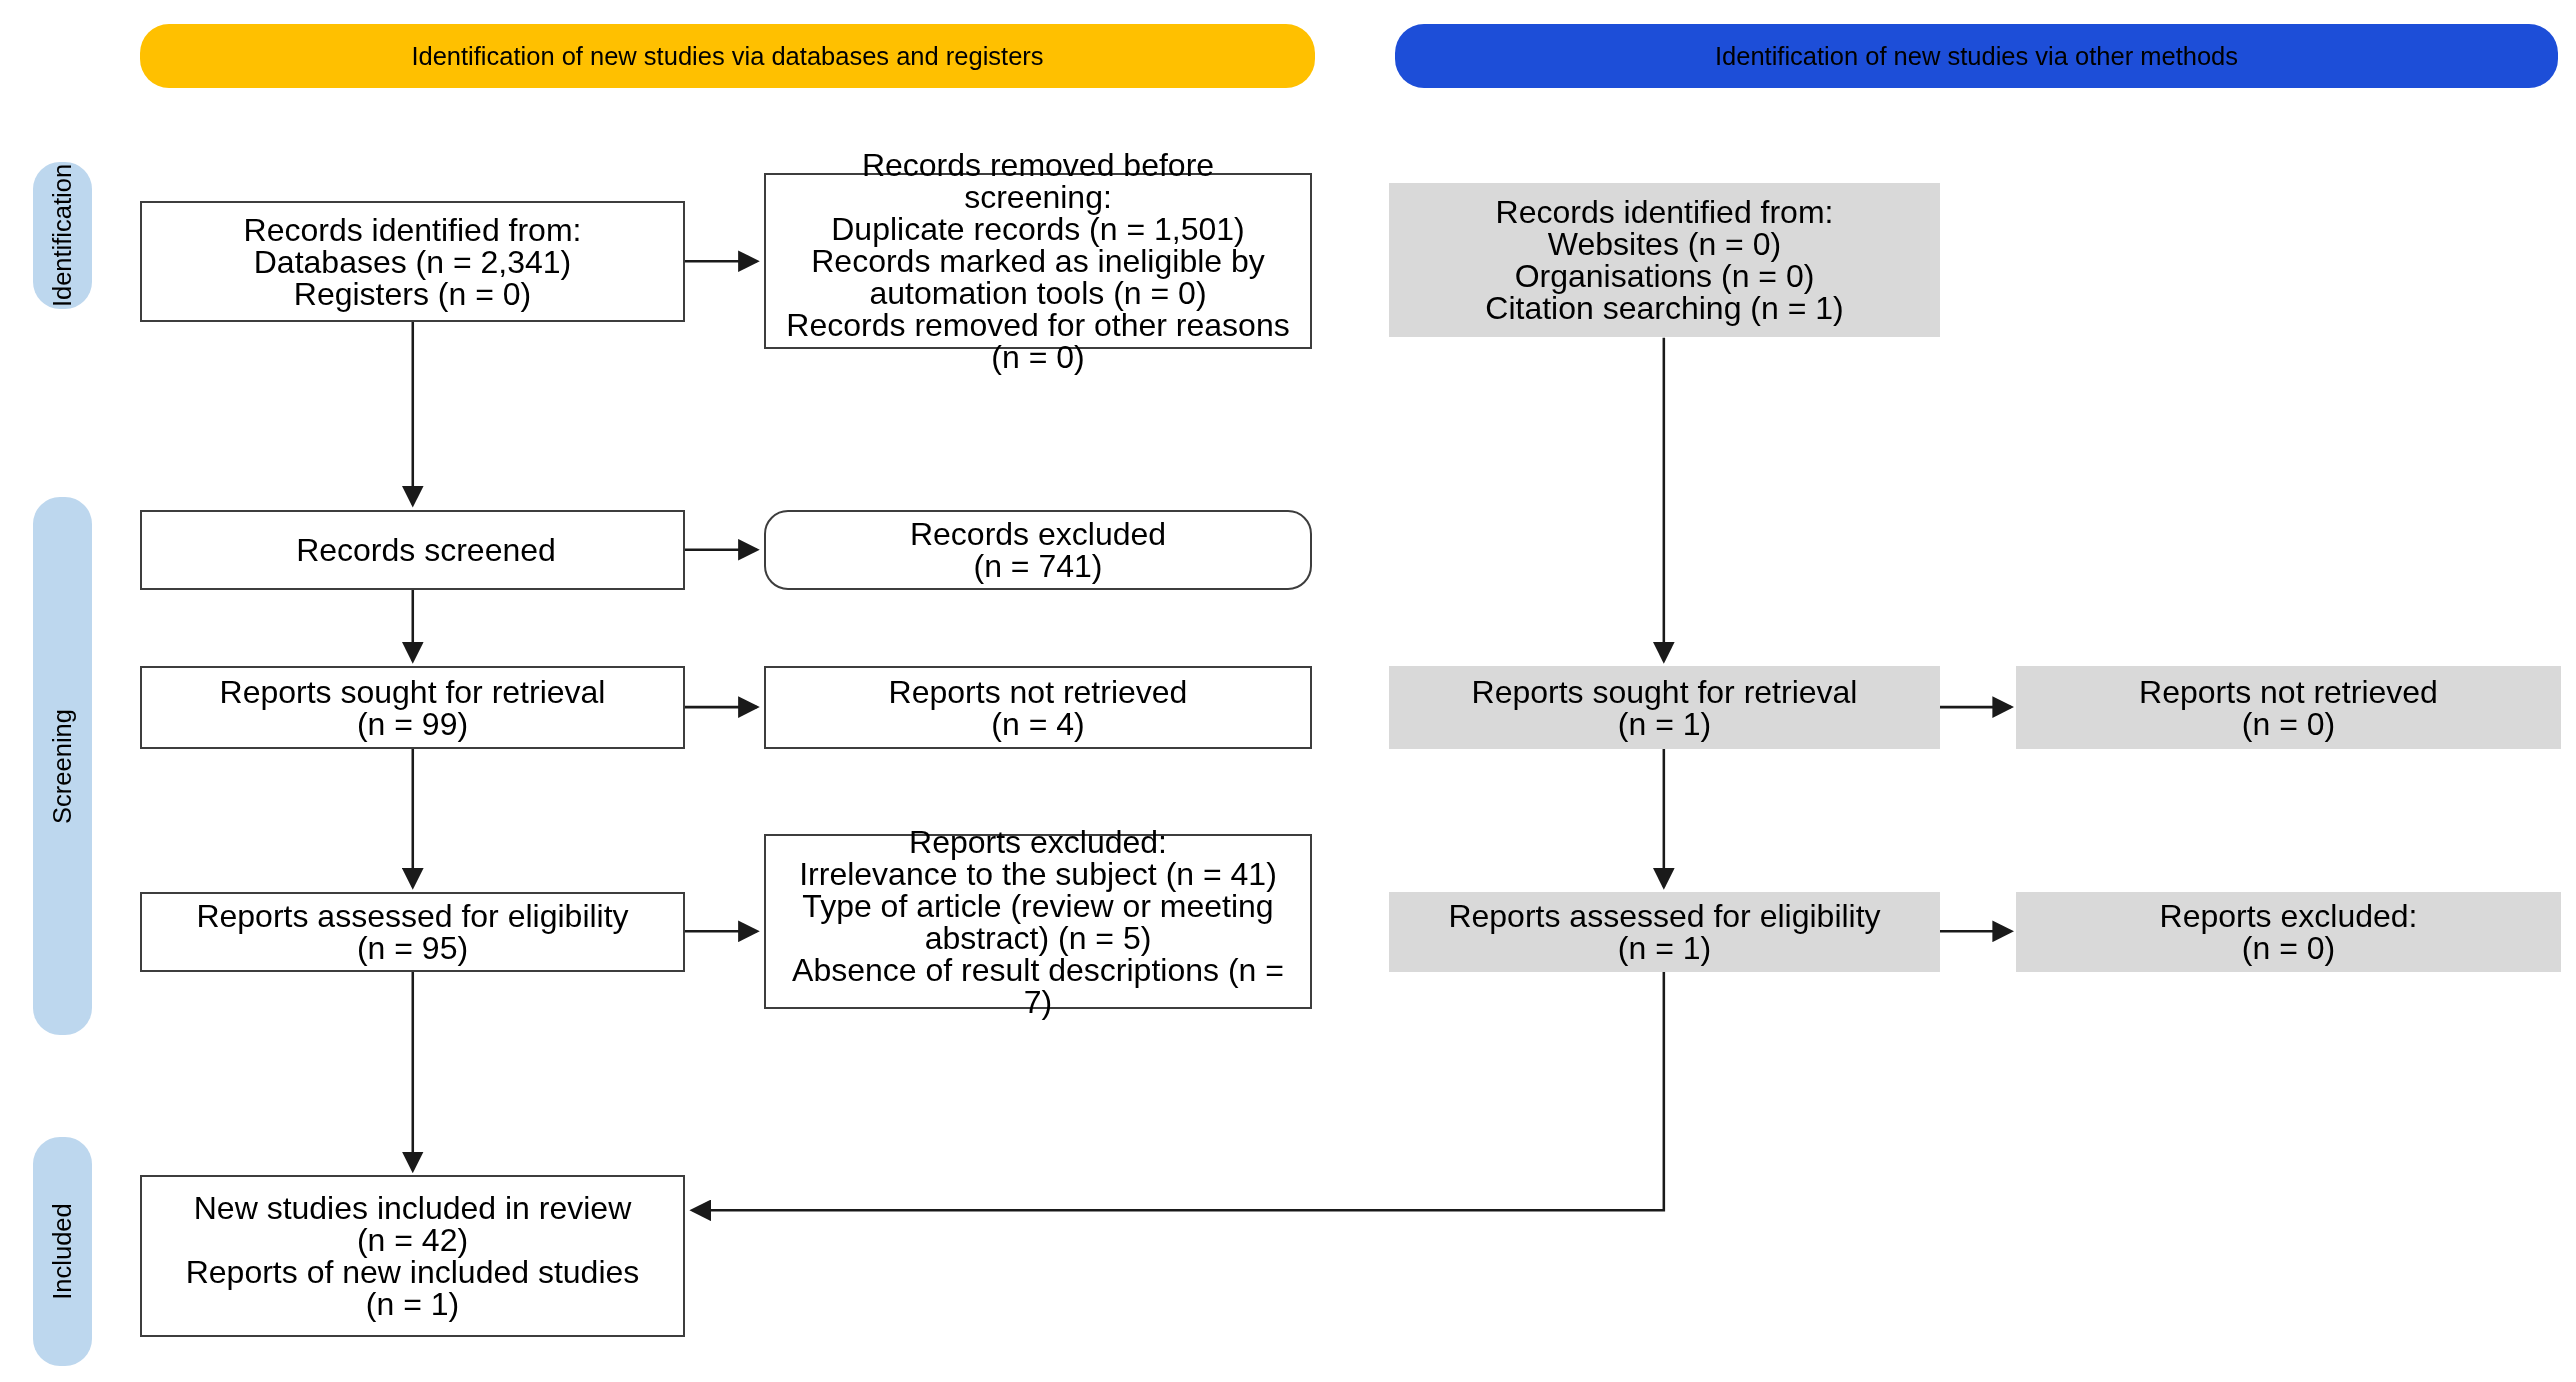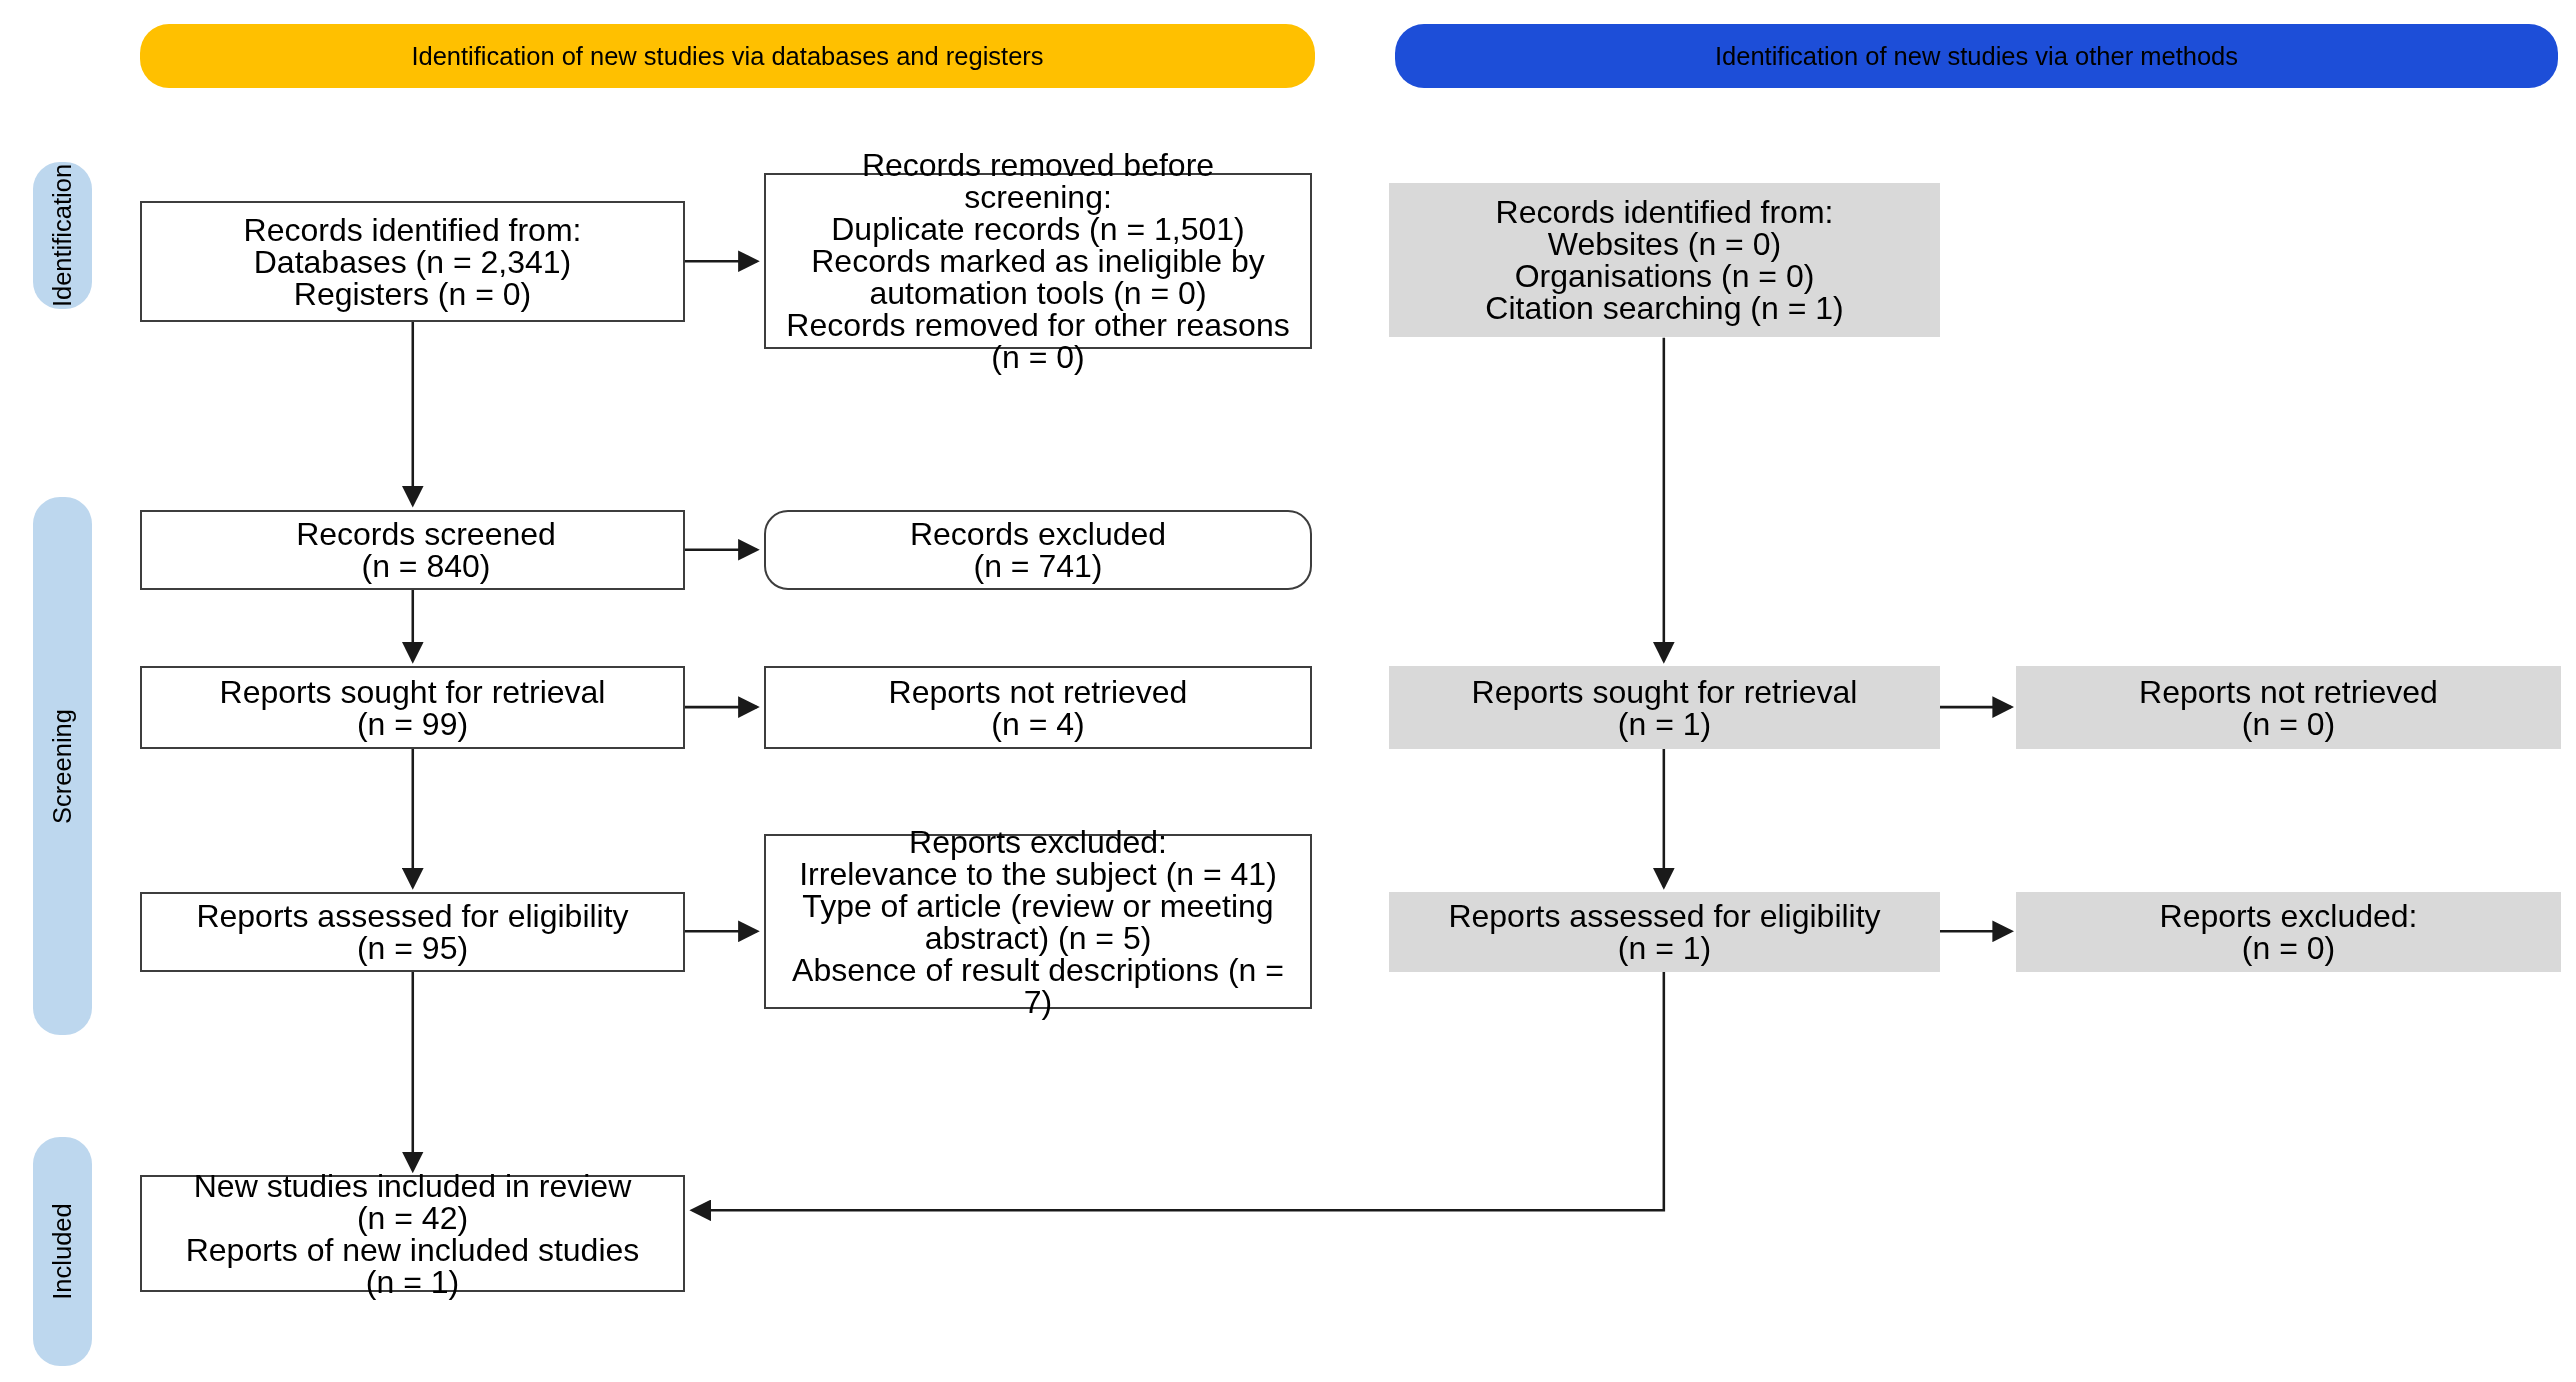--- a/index.html
+++ b/index.html
@@ -99,21 +99,20 @@
 
   <div class="wbox" style="left:764px;top:173px;width:548px;height:176px;">
     <div class="bl">Records removed before screening:</div>
     <div class="bl">Duplicate records (n = 1,501)</div>
     <div class="bl">Records marked as ineligible by automation tools (n = 0)</div>
     <div class="bl">Records removed for other reasons (n = 0)</div>
   </div>
 
   <div class="wbox" style="left:140px;top:510px;width:545px;height:80px;padding-left:46px;">
     <div class="bl">Records screened</div>
-    <div class="bl">(n = 840)</div>
   </div>
 
   <div class="wbox" style="left:764px;top:510px;width:548px;height:80px;border-radius:24px;">
     <div class="bl">Records excluded</div>
     <div class="bl">(n = 741)</div>
   </div>
 
   <div class="wbox" style="left:140px;top:666px;width:545px;height:83px;">
     <div class="bl">Reports sought for retrieval</div>
     <div class="bl">(n = 99)</div>
@@ -129,21 +128,21 @@
     <div class="bl">(n = 95)</div>
   </div>
 
   <div class="wbox" style="left:764px;top:834px;width:548px;height:175px;">
     <div class="bl">Reports excluded:</div>
     <div class="bl">Irrelevance to the subject (n = 41)</div>
     <div class="bl">Type of article (review or meeting abstract) (n = 5)</div>
     <div class="bl">Absence of result descriptions (n = 7)</div>
   </div>
 
-  <div class="wbox" style="left:140px;top:1175px;width:545px;height:117px;">
+  <div class="wbox" style="left:140px;top:1175px;width:545px;height:162px;">
     <div class="bl">New studies included in review</div>
     <div class="bl">(n = 42)</div>
     <div class="bl">Reports of new included studies</div>
     <div class="bl">(n = 1)</div>
   </div>
 
   <div class="gbox" style="left:1389px;top:183px;width:551px;height:154px;">
     <div class="bl">Records identified from:</div>
     <div class="bl">Websites (n = 0)</div>
     <div class="bl">Organisations (n = 0)</div>

